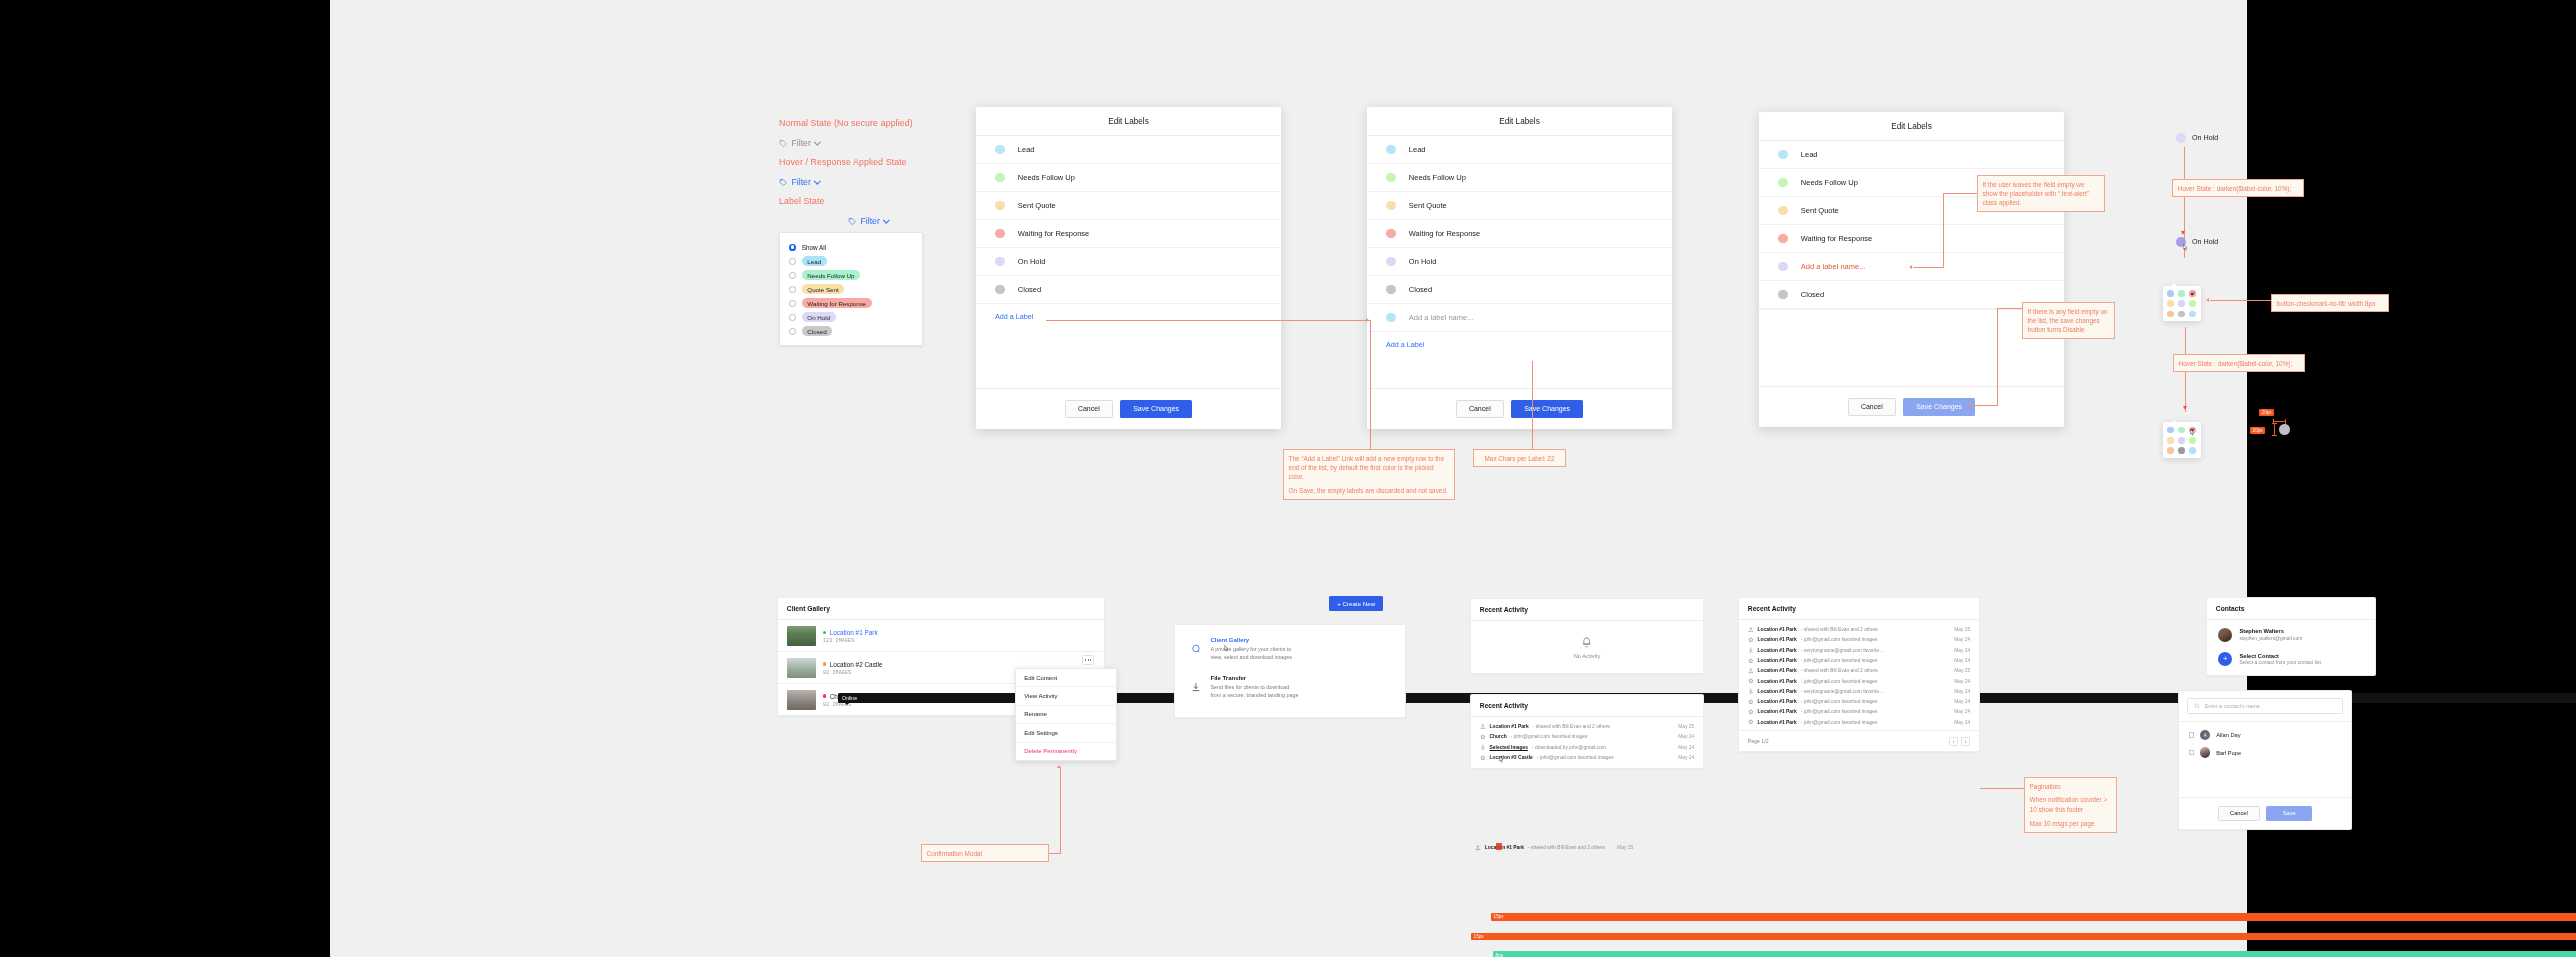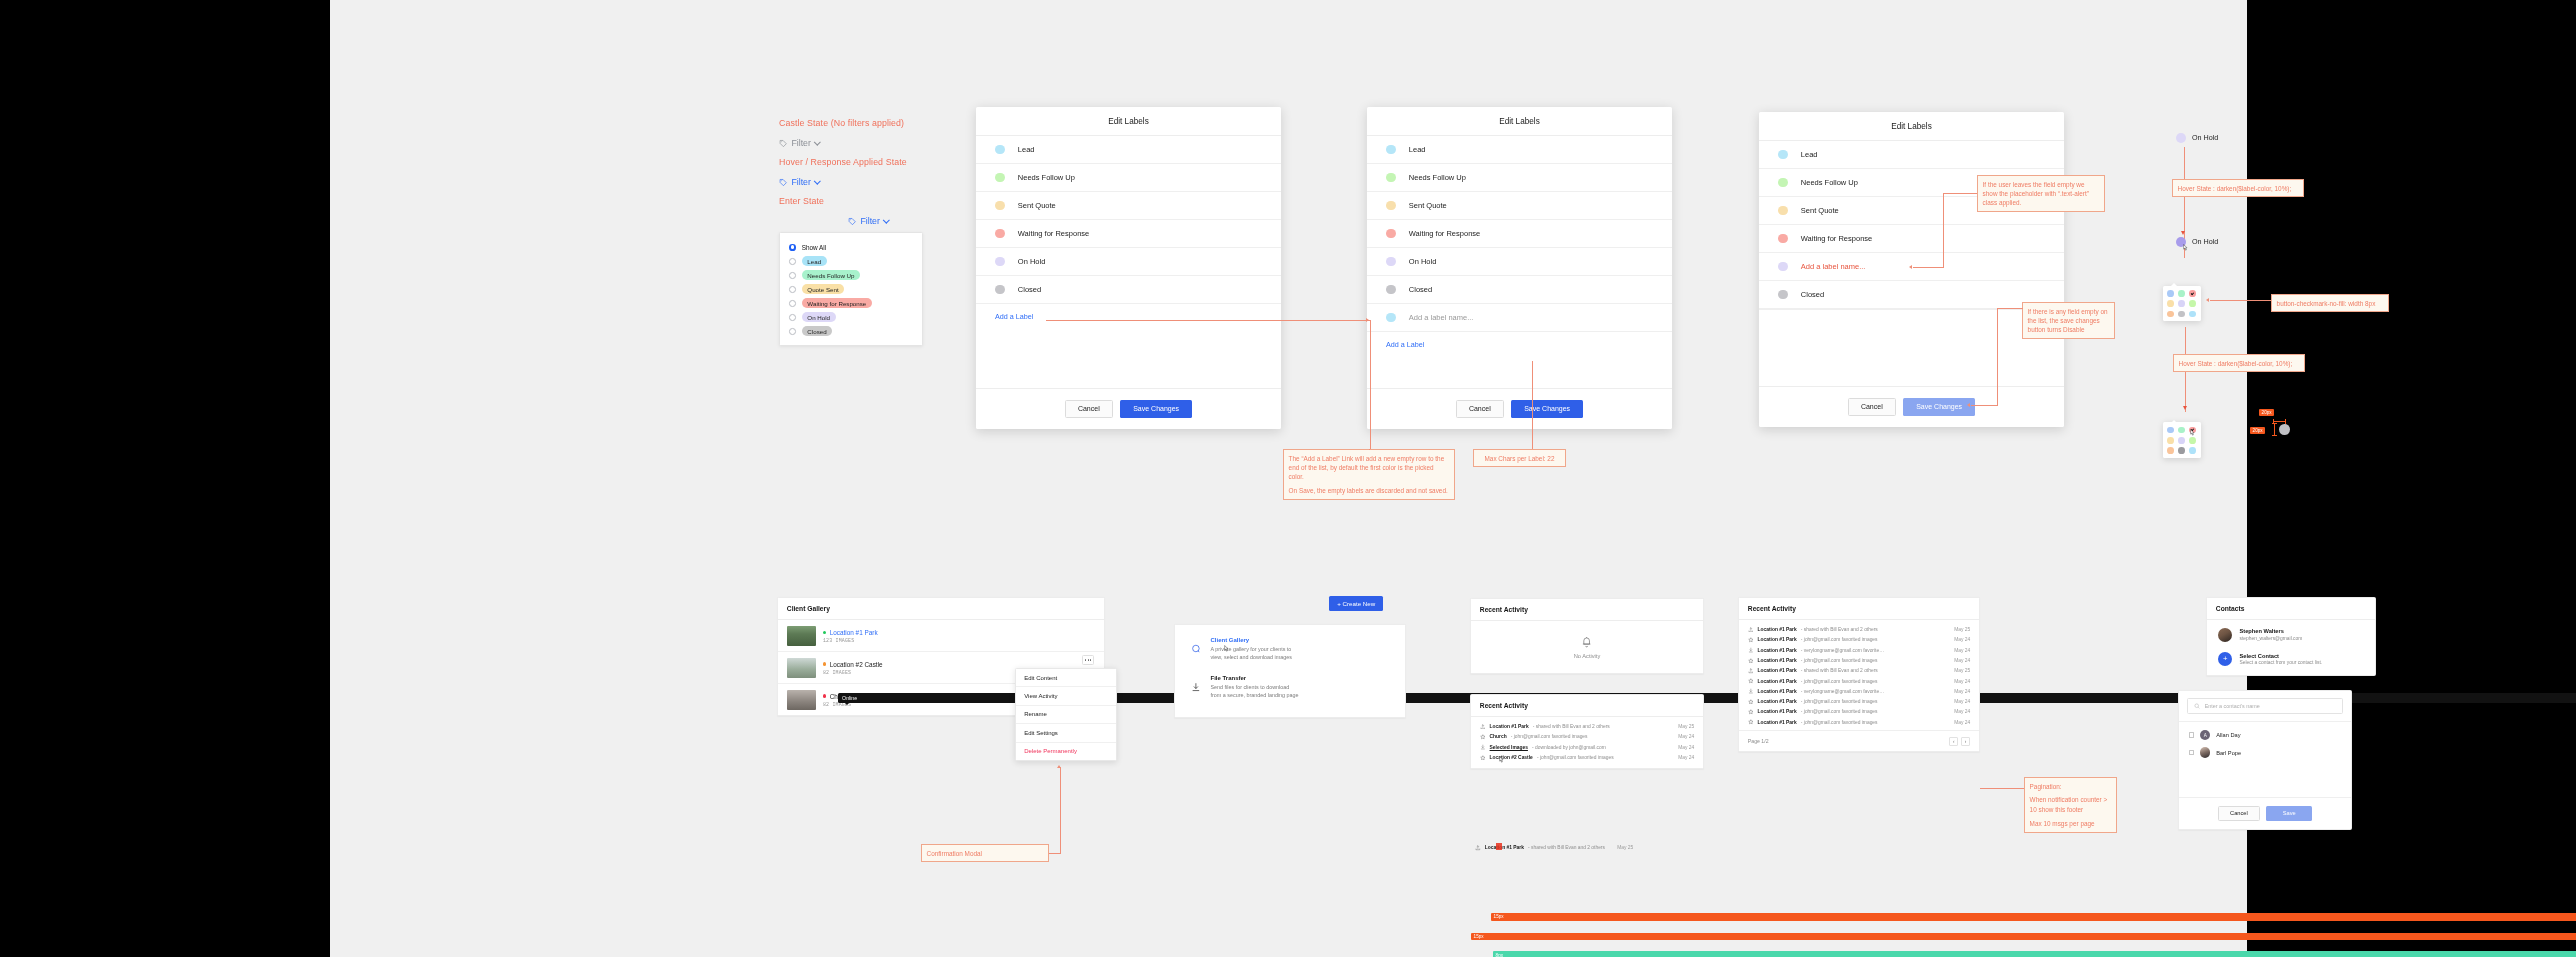--- a/index.html
+++ b/index.html
@@ -125,21 +125,21 @@
   .sw { width:6.7px; height:6.7px; border-radius:50%; display:flex; align-items:center; justify-content:center; }
   .sw .ck { width:3.1px; height:1.8px; border-left:0.7px solid #111; border-bottom:0.7px solid #111; transform:rotate(-45deg) translate(0.3px,-0.5px); }
 
   .cursor { width:6.7px; height:7.7px; position:absolute; pointer-events:none; }
 </style>
 </head>
 <body>
 
 <div id="canvas">
 
-  <div class="abs anno-text" style="left:449px; top:118px;">Castle State (No filters applied)</div>
+  <div class="abs anno-text" style="left:449px; top:118px;">Normal State (No secure applied)</div>
 
   <div class="abs filter-row" style="left:449px; top:138px; color:#8b8f96;">
     <svg class="tag-ico" viewBox="0 0 24 24" fill="none" stroke="currentColor" stroke-width="1.8">
       <path d="M3 12V4h8l9 9-8 8-9-9z"></path>
         <circle cx="7.5" cy="7.5" r="1.2" fill="currentColor" stroke="none"></circle>
     </svg>
     <span class="filter-label">Filter</span>
     <span class="chev"></span>
   </div>
 
@@ -147,21 +147,21 @@
 
   <div class="abs filter-row" style="left:449px; top:177px; color:#2f6df6;">
     <svg class="tag-ico" viewBox="0 0 24 24" fill="none" stroke="currentColor" stroke-width="1.8">
       <path d="M3 12V4h8l9 9-8 8-9-9z"></path>
         <circle cx="7.5" cy="7.5" r="1.2" fill="currentColor" stroke="none"></circle>
     </svg>
     <span class="filter-label">Filter</span>
     <span class="chev"></span>
   </div>
 
-  <div class="abs anno-text" style="left:449px; top:196px;">Enter State</div>
+  <div class="abs anno-text" style="left:449px; top:196px;">Label State</div>
 
   <div class="abs filter-row" style="left:518px; top:216px; color:#2f6df6;">
     <svg class="tag-ico" viewBox="0 0 24 24" fill="none" stroke="currentColor" stroke-width="1.8">
       <path d="M3 12V4h8l9 9-8 8-9-9z"></path>
         <circle cx="7.5" cy="7.5" r="1.2" fill="currentColor" stroke="none"></circle>
     </svg>
     <span class="filter-label">Filter</span>
     <span class="chev"></span>
   </div>
 

